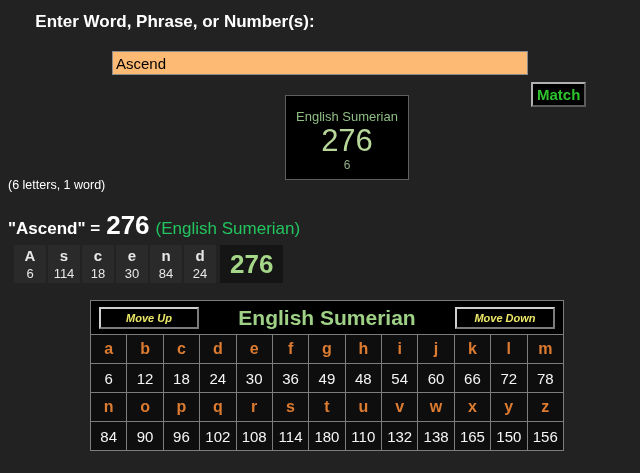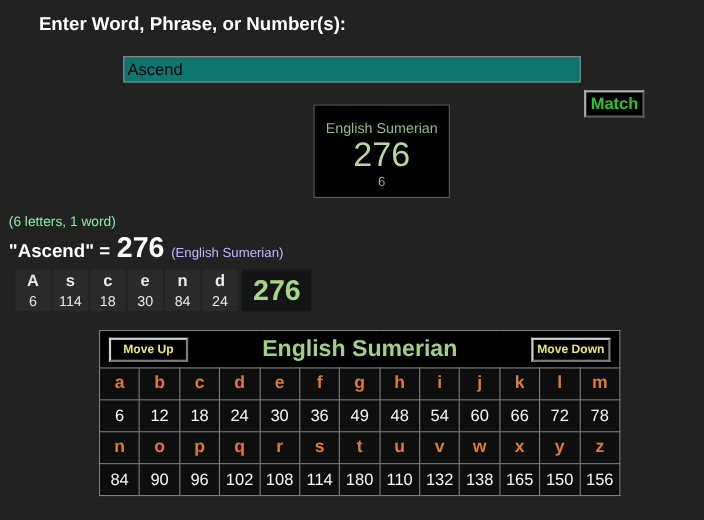--- a/index.html
+++ b/index.html
@@ -21,21 +21,21 @@
     text-align: center;
     color: #ffffff;
     font-size: 17px;
     font-weight: bold;
   }
 
   
   .search-input {
     left: 112px; top: 51px;
     width: 408px; height: 20px;
-    background: #0f766e;
+    background: #fdba74;
     color: #000000;
     border: 1px solid #8a8a8a;
     font-family: "Liberation Sans", sans-serif;
     font-size: 15px;
     padding: 1px 3px;
   }
   .match-button {
     left: 531px; top: 50px;
     height: 25px;
     min-width: 54px;
@@ -69,35 +69,35 @@
     font-size: 31px;
     line-height: 34px;
   }
   .result-card .cipher-subvalue {
     color: #93ae88;
     font-size: 12px;
   }
 
   
   .letters-info {
-    left: 8px; top: 194px;
-    color: #86efac;
+    left: 8px; top: 178px;
+    color: #ffffff;
     font-size: 12.5px;
     text-align: right;
   }
   .summary-line {
     left: 8px; top: 210px;
     display: flex;
     align-items: baseline;
     gap: 6px;
     white-space: nowrap;
   }
   .summary-word { color: #ffffff; font-size: 17px; font-weight: bold; }
   .summary-value { color: #ffffff; font-size: 26px; font-weight: bold; }
-  .summary-cipher { color: #c4b5fd; font-size: 12px; }
+  .summary-cipher { color: #22c55e; font-size: 17px; }
 
   
   .breakdown {
     left: 14px; top: 245px;
     display: flex;
     align-items: stretch;
     gap: 2px;
   }
   .bd-tile {
     background: #2a2a2a;
@@ -143,23 +143,24 @@
     justify-content: space-between;
     padding: 0 8px;
   }
   .move-button {
     background: #000000;
     color: #ece867;
     font-family: "Liberation Sans", sans-serif;
     font-size: 11px;
     font-weight: bold;
     border: 2px outset #cfcfcf;
-    width: 72px;
+    width: 100px;
     padding: 3px 0;
     cursor: pointer;
+    font-style: italic;
   }
   .table-title {
     color: #9ed186;
     font-size: 21px;
     font-weight: bold;
   }
   .letter-cell { color: #dd7b31; font-size: 16px; font-weight: bold; }
   .value-cell  { color: #f5f5f5; font-size: 15px; }
 </style>
 </head>

